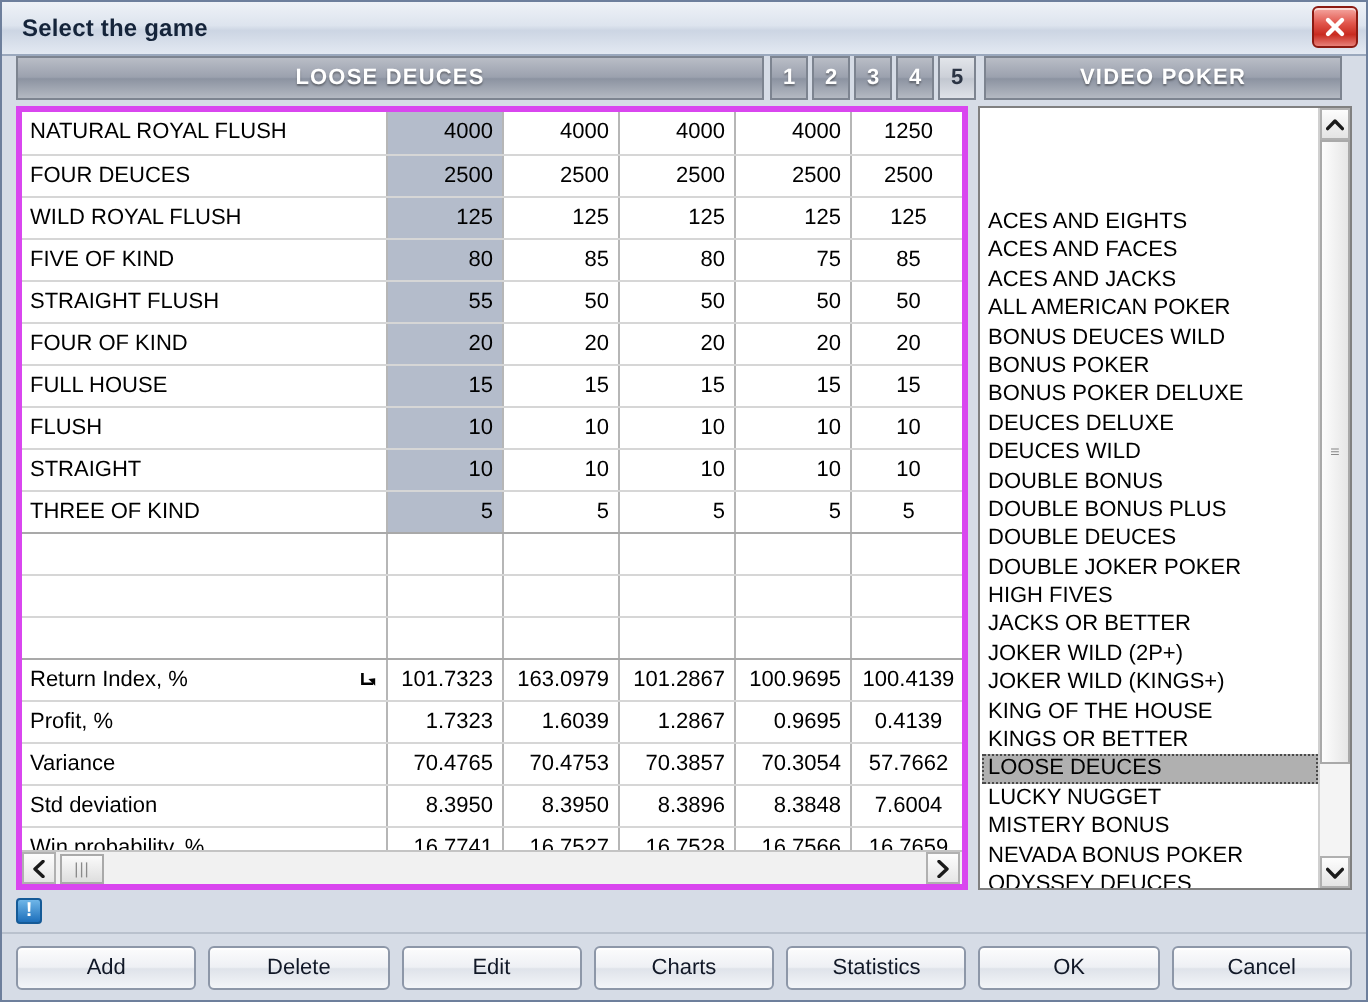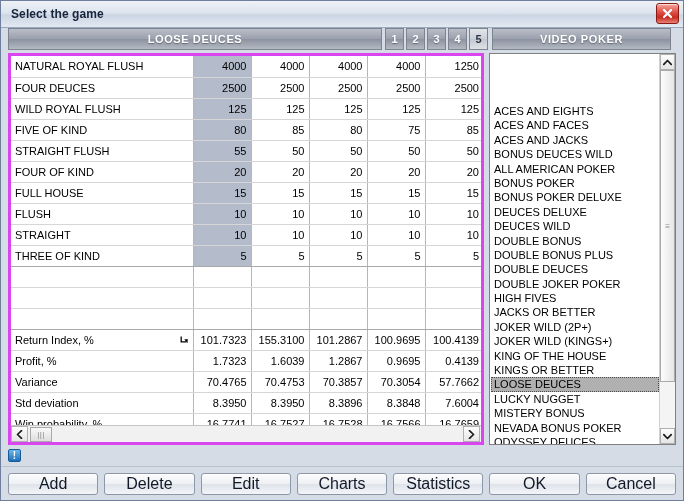--- a/index.html
+++ b/index.html
@@ -121,21 +121,21 @@
     border-right: 1px solid #b6b6b6;
     border-bottom: 1px solid #d6d6d6;
     padding: 0 4px;
     font-size: 11px;
     color: #000000;
     white-space: nowrap;
     overflow: hidden;
   }
   td.lbl   { text-align: left;  width: 182px; }
   td.num   { text-align: right; width: 58px; }
-  td.num.last { border-right: none; }
+  td.num.last { border-right: none; text-align: center; }
   tr.sep td { border-bottom: 1px solid #a9a9a9; }
   td.selcol { background: #b4bccb; }
   tr.empty td { height: 21px; }
   tr.statrow td { border-bottom: 1px solid #d6d6d6; }
   .arrow-cell { position: relative; }
   .arrow-ico {
     position: absolute; right: 4px; top: 50%;
     transform: translateY(-50%);
     line-height: 0;
   }
@@ -259,21 +259,21 @@
     padding: 0 7px;
     gap: 6px;
     background: #d6dce6;
   }
   .dlg-btn {
     flex: 1 1 0;
     height: 22px;
     background: linear-gradient(to bottom,#fcfcfd 0%,#eef0f4 48%,#dfe3ea 52%,#f3f5f8 100%);
     border: 1px solid #8d97a8;
     border-radius: 3px;
-    font-size: 16px;
+    font-size: 11px;
     color: #111827;
     display: flex; align-items: center; justify-content: center;
     cursor: pointer;
     box-shadow: inset 0 1px 0 rgba(255,255,255,.9);
   }
 </style>
 </head>
 <body>
 
 <div id="window">
@@ -424,21 +424,21 @@
               <td class="lbl arrow-cell">
                 <span>Return Index, %</span>
                 <span class="arrow-ico">
                   <svg width="9" height="9" viewBox="0 0 9 9">
                     <path d="M1.2 1 L1.2 6.4 L6.6 6.4" stroke="#000" stroke-width="1.3" fill="none"></path>
                     <path d="M4.2 4 L7.6 7.4 L7.6 3.6 Z" fill="#000"></path>
                   </svg>
                 </span>
               </td>
               <td class="num">101.7323</td>
-              <td class="num">155.3100</td>
+              <td class="num">163.0979</td>
               <td class="num">101.2867</td>
               <td class="num">100.9695</td>
               <td class="num last">100.4139</td>
             </tr>
             <tr class="statrow">
               <td class="lbl">Profit, %</td>
               <td class="num">1.7323</td>
               <td class="num">1.6039</td>
               <td class="num">1.2867</td>
               <td class="num">0.9695</td>
@@ -489,22 +489,22 @@
           </svg>
         </div>
       </div>
     </div>
 
     <div id="listpanel">
       <div id="gamelist">
           <div class="game-item">ACES AND EIGHTS</div>
           <div class="game-item">ACES AND FACES</div>
           <div class="game-item">ACES AND JACKS</div>
+          <div class="game-item">ALL AMERICAN POKER</div>
           <div class="game-item">BONUS DEUCES WILD</div>
-          <div class="game-item">ALL AMERICAN POKER</div>
           <div class="game-item">BONUS POKER</div>
           <div class="game-item">BONUS POKER DELUXE</div>
           <div class="game-item">DEUCES DELUXE</div>
           <div class="game-item">DEUCES WILD</div>
           <div class="game-item">DOUBLE BONUS</div>
           <div class="game-item">DOUBLE BONUS PLUS</div>
           <div class="game-item">DOUBLE DEUCES</div>
           <div class="game-item">DOUBLE JOKER POKER</div>
           <div class="game-item">HIGH FIVES</div>
           <div class="game-item">JACKS OR BETTER</div>

